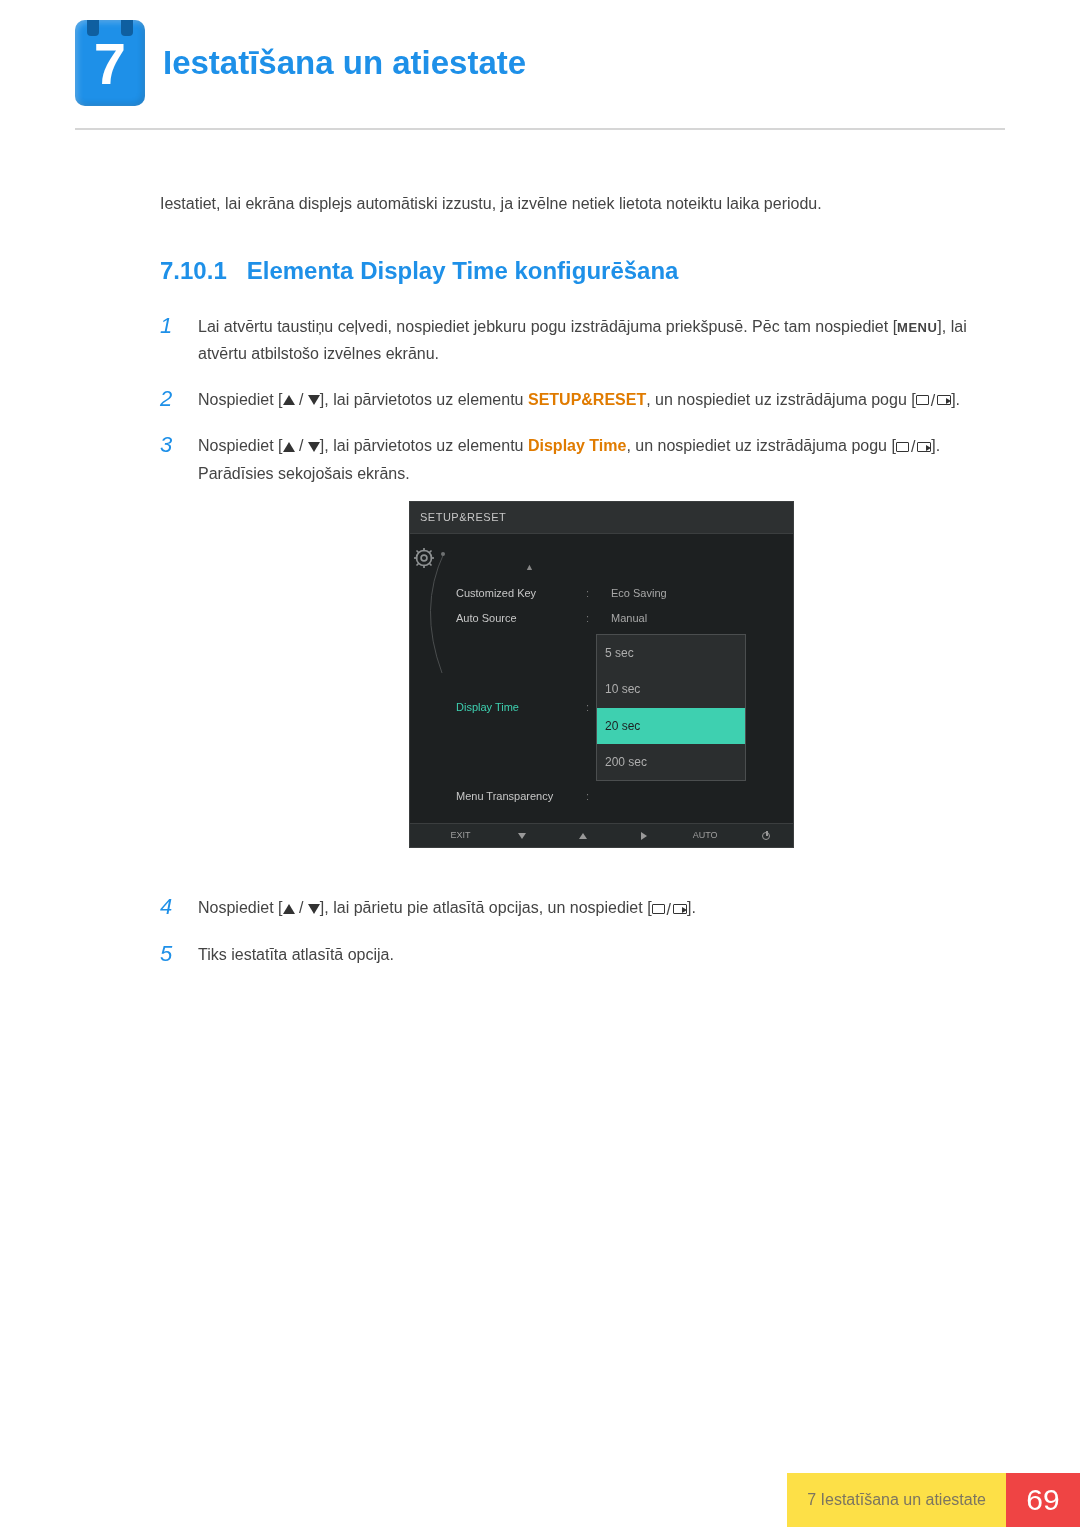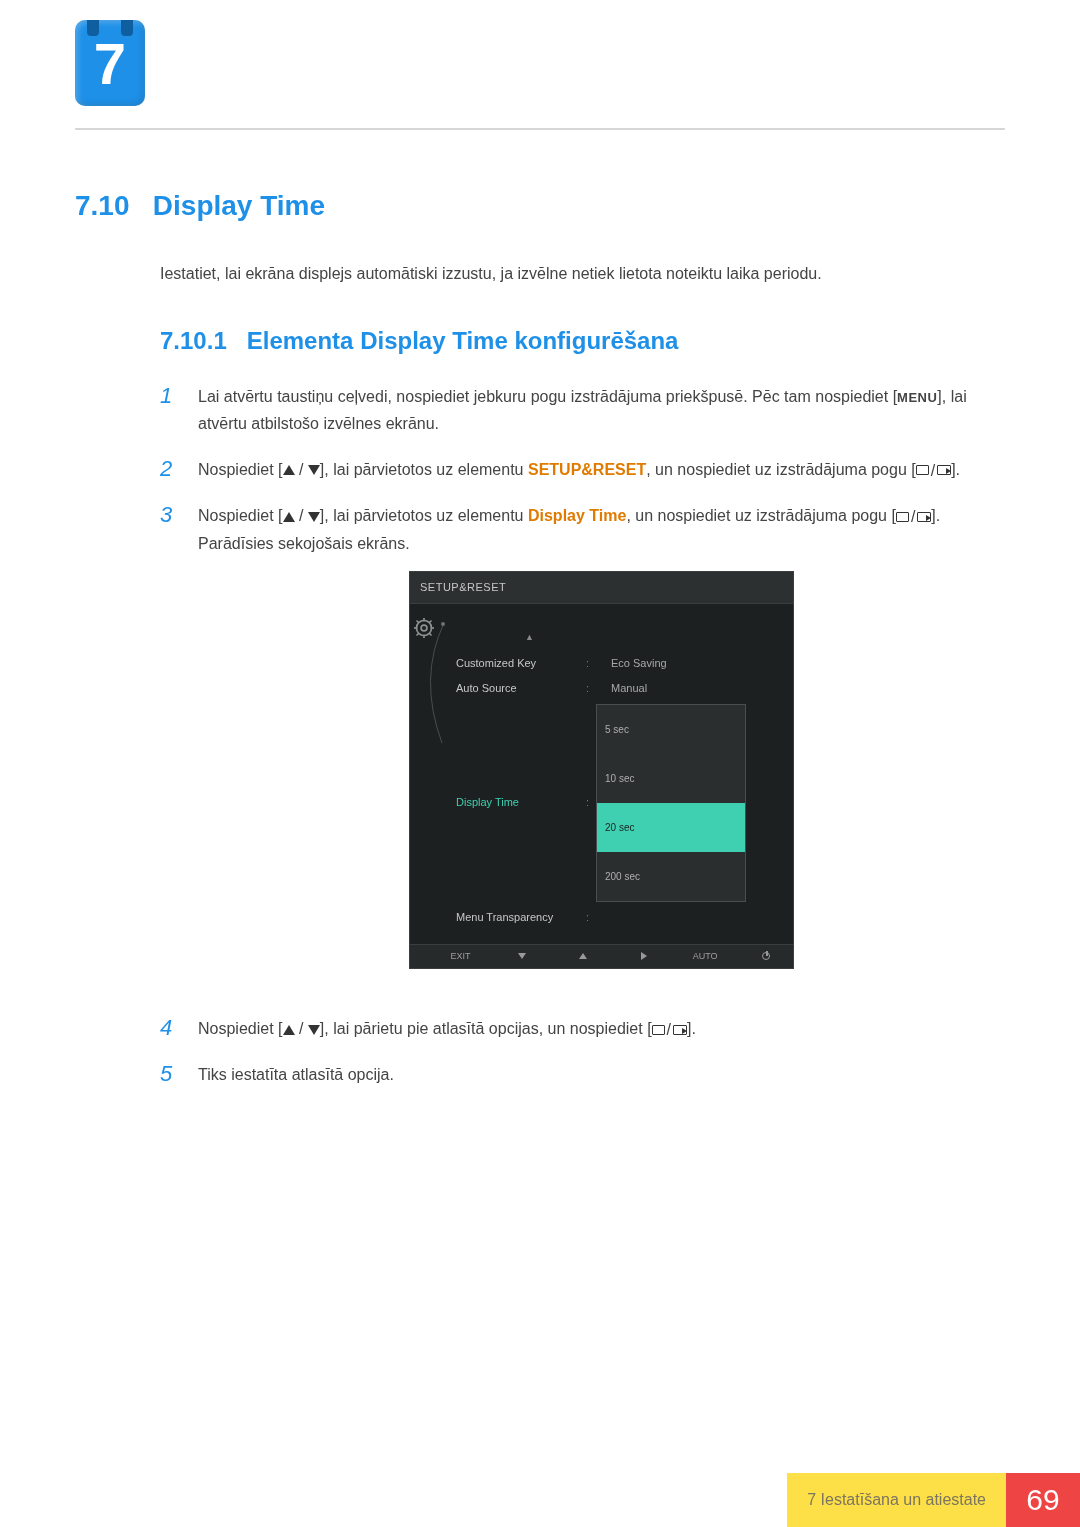--- a/index.html
+++ b/index.html
@@ -199,23 +199,23 @@
   .osd-colon { width: 10px; color: #777; }
   .osd-value { flex: 1; color: #a8a8a8; margin-left: 15px; }
   .osd-row.active .osd-label { color: #3ed0b0; }
   .osd-dropdown {
     background: #2b2e2f;
     border: 1px solid #4b4e4f;
     padding: 0;
     width: 150px;
   }
   .osd-opt {
-    padding: 16px 8px;
+    padding: 8px 8px;
     color: #aeaeae;
-    font-size: 10px;
+    font-size: 12px;
   }
   .osd-opt.sel {
     background: #3ed0b0;
     color: #1d2021;
   }
   .osd-footer {
     display: flex;
     justify-content: space-around;
     align-items: center;
     padding: 4px 8px;
@@ -270,27 +270,23 @@
   }
 </style>
 </head>
 <body>
 
 <div class="page">
   <div class="header">
     <div class="chapter-badge">
       <span>7</span>
     </div>
+    <div class="chapter-title">Iestatīšana un atiestate</div>
   </div>
 
-  <div class="section-heading">
-    <span>7.10</span>
-    &nbsp;
-    <span>Display Time</span>
-  </div>
 
   <p class="intro">Iestatiet, lai ekrāna displejs automātiski izzustu, ja izvēlne netiek lietota noteiktu laika periodu.</p>
 
   <div class="subheading">
     <span>7.10.1</span>
     &nbsp;
     <span>Elementa Display Time konfigurēšana</span>
   </div>
 
   <div class="steps">

